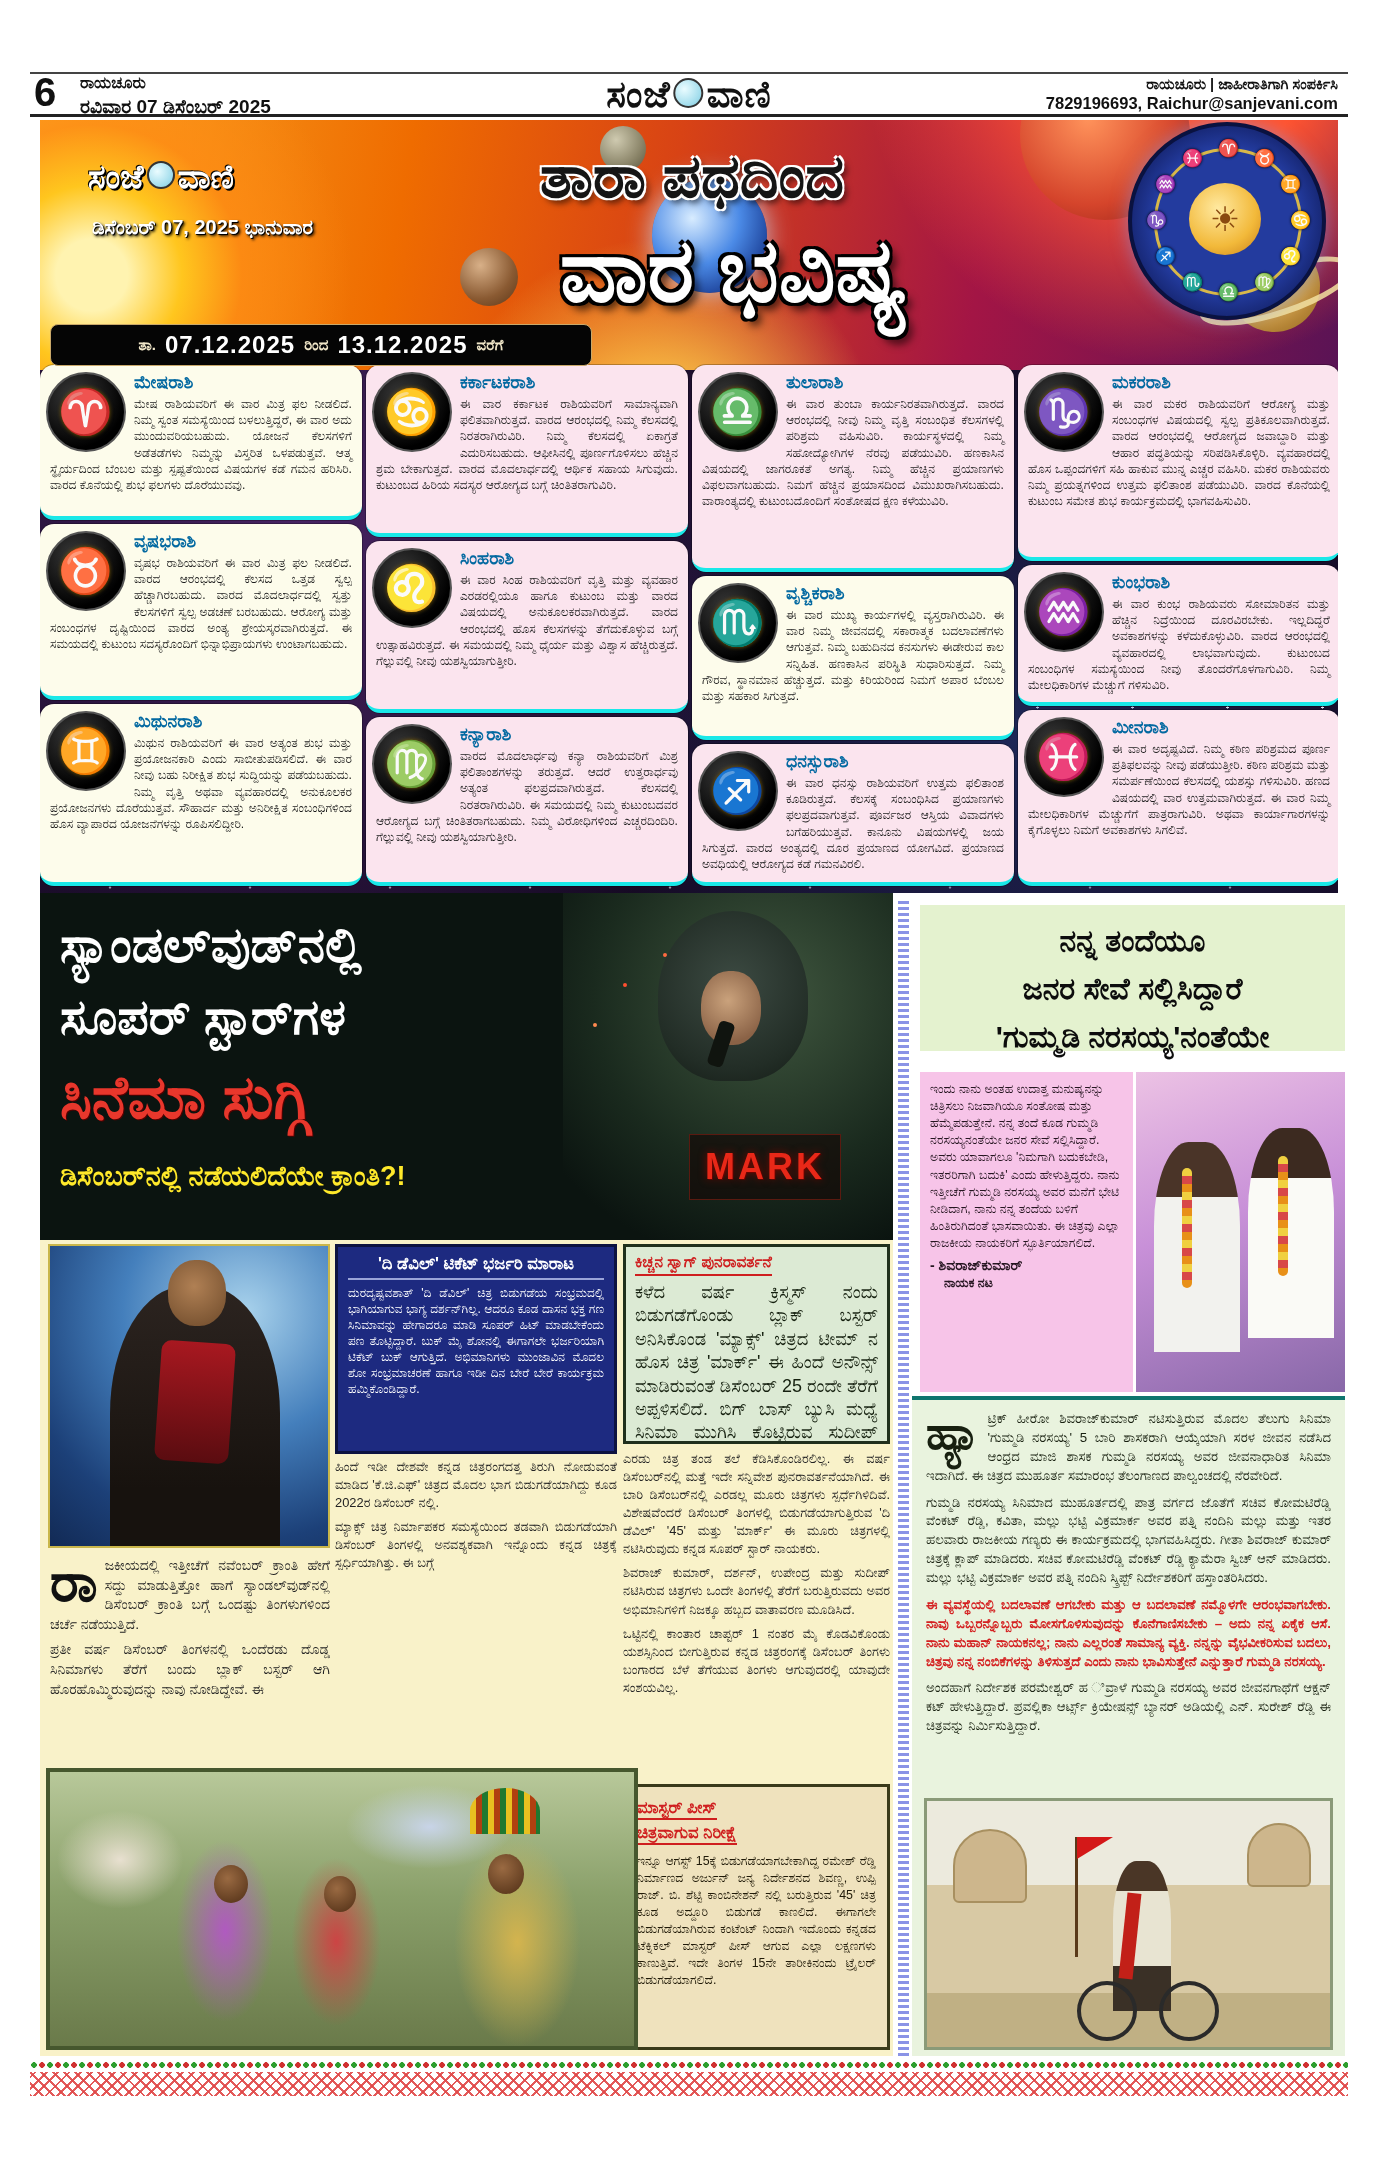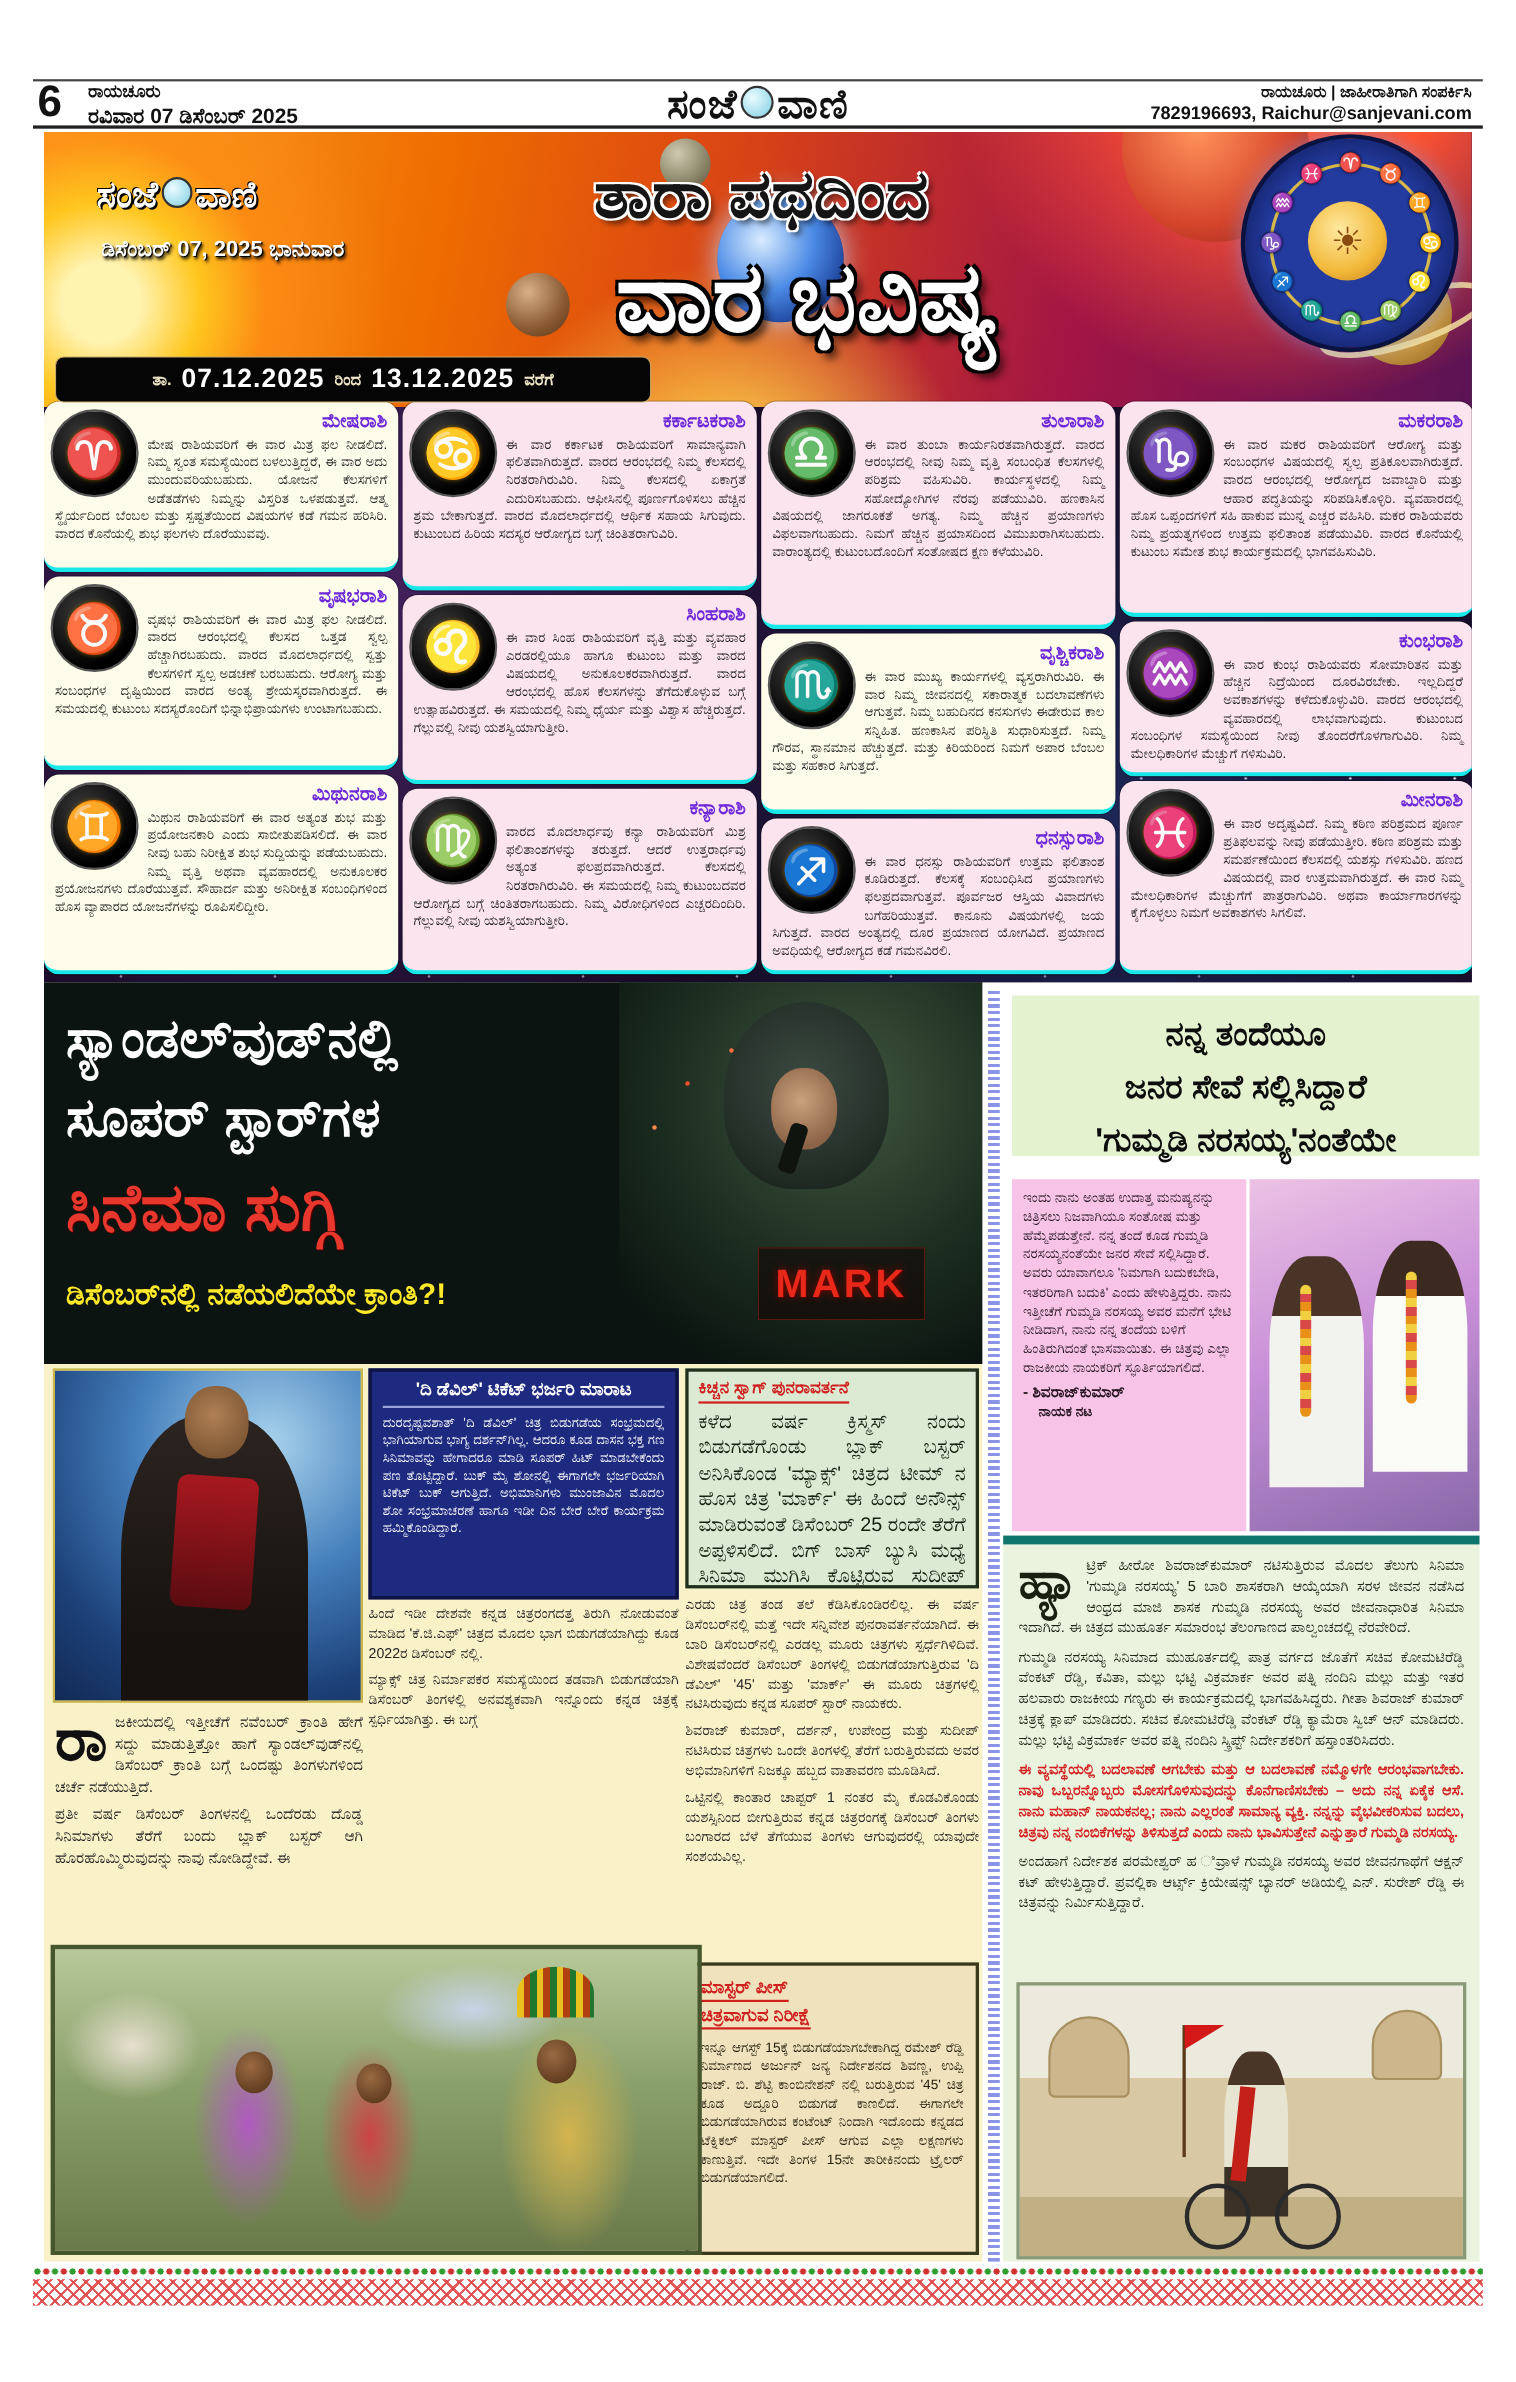--- a/index.html
+++ b/index.html
@@ -54,21 +54,21 @@
   .wheel-center{position:absolute;left:57px;top:57px;width:72px;height:72px;border-radius:50%;background:radial-gradient(circle at 40% 35%,#ffe9a0,#f2b93a 60%,#c87d18);display:flex;align-items:center;justify-content:center;font-size:34px;color:#8a4a10;}
   .wheel-glyphs{position:absolute;left:50%;top:50%;width:0;height:0;}
   .wheel-glyphs span{position:absolute;left:-9px;top:-11px;font-size:17px;color:#ffd76a;text-shadow:0 0 3px #000;}
 
   .zcell{position:absolute;width:322px;border-radius:14px;padding:5px 10px 4px 10px;box-sizing:border-box;overflow:hidden;border-bottom:4px solid #19e8e8;box-shadow:0 0 0 1px rgba(0,0,0,.25);z-index:2;}
   .zcell.cream{background:#fdfcE8;background:#fdfceb;}
   .zcell.pink{background:#fbe4ee;}
   .zicon-f{float:left;width:80px;height:88px;margin:0 8px 2px -4px;position:relative;}
   .zicon{position:absolute;left:0;top:2px;width:76px;height:76px;border-radius:50%;background:radial-gradient(circle at 35% 30%,#3a3a3a,#000 70%);border:2px solid #555;display:flex;align-items:center;justify-content:center;}
   .zicon span{font-size:44px;color:#f4c430;text-shadow:0 0 4px #7a5a00;}
-  .zname{text-align:right;font-weight:bold;font-size:17.5px;padding:2px 0 3px 0;color:#6d28d9;}
+  .zname{text-align:left;font-weight:bold;font-size:17.5px;padding:2px 0 3px 0;color:#0369a1;}
   .ztext{font-size:12.2px;line-height:1.33;text-align:justify;color:#1c1c1c;}
 
   
   .headline-block{left:40px;top:893px;width:853px;height:347px;background:#0b1410;overflow:hidden;}
   .singer-img{position:absolute;right:0;top:0;width:330px;height:347px;background:radial-gradient(circle at 62% 30%,#40573f,#1a2a1e 55%,#0b1410 85%);}
   .hood{position:absolute;left:95px;top:18px;width:150px;height:170px;border-radius:50% 50% 42% 42%;background:radial-gradient(circle at 50% 42%,#3c4a42,#222d26 70%,#141c16);}
   .face{position:absolute;left:138px;top:78px;width:60px;height:74px;border-radius:46%;background:radial-gradient(circle at 45% 40%,#caa27c,#8a6246 75%);}
   .mic{position:absolute;left:150px;top:128px;width:16px;height:46px;background:#10140f;border-radius:5px;transform:rotate(18deg);}
   .spark{position:absolute;width:4px;height:4px;border-radius:50%;background:#ff5030;box-shadow:40px -30px 0 #ff6a40,90px 10px 0 #e83a20,-30px 40px 0 #ff8a50,120px -60px 0 #d42a10;}
   .mark-poster{position:absolute;right:52px;bottom:40px;width:150px;height:64px;background:rgba(20,8,6,.65);border:1px solid #5a1a10;display:flex;align-items:center;justify-content:center;}
@@ -117,21 +117,21 @@
   .right-art{left:912px;top:900px;width:433px;height:1156px;}
   .ra-headline{position:absolute;left:8px;top:5px;width:425px;height:146px;background:#e4f2cf;box-sizing:border-box;padding-top:12px;text-align:center;font-size:30px;font-weight:900;line-height:1.6;color:#0d0d0d;}
   .ra-quote{position:absolute;left:8px;top:172px;width:213px;height:320px;background:#f7c4e8;box-sizing:border-box;padding:9px 10px;font-size:12.4px;line-height:1.38;color:#251520;overflow:hidden;}
   .ra-quote .qa{font-weight:bold;font-size:14px;margin-top:4px;}
   .ra-quote .qr{font-weight:bold;font-size:12.5px;padding-left:14px;}
   .ra-photo{position:absolute;left:224px;top:172px;width:209px;height:320px;background:linear-gradient(160deg,#ecc2e4,#c890d8 45%,#8868a8);overflow:hidden;}
   .rp-man{position:absolute;width:86px;height:210px;border-radius:40% 40% 0 0;}
   .rp1{left:18px;top:70px;background:linear-gradient(180deg,#4a3428 0 26%,#f2f2ee 26%);}
   .rp2{left:112px;top:56px;background:linear-gradient(180deg,#3c2a20 0 24%,#fafaf6 24%);}
   .rp-garland{position:absolute;width:10px;height:120px;border-radius:8px;background:repeating-linear-gradient(0deg,#e89018 0 8px,#d84848 8px 16px,#f0d040 16px 24px);}
-  .ra-body{position:absolute;left:0;top:496px;width:433px;height:660px;background:#e9f3de;border-top:8px solid #0f766e;box-sizing:border-box;padding:10px 14px;overflow:hidden;}
+  .ra-body{position:absolute;left:0;top:496px;width:433px;height:660px;background:#e9f3de;border-top:4px solid #0f766e;box-sizing:border-box;padding:10px 14px;overflow:hidden;}
   .ra-body p{margin:0 0 8px 0;font-size:13.3px;line-height:1.42;text-align:justify;color:#182010;}
   .ra-dropcap{float:left;font-size:46px;line-height:.9;font-weight:900;margin:3px 7px 0 0;}
   .red-quote{color:#d42020 !important;font-weight:bold;}
   .gn-photo{position:absolute;left:12px;top:398px;width:409px;height:252px;border:3px solid #8a9a78;box-sizing:border-box;overflow:hidden;background:linear-gradient(180deg,#eceadd 0 34%,#d8c9a4 34% 78%,#c0b084 78%);}
   .gn-dome{position:absolute;width:70px;height:70px;border-radius:50% 50% 6px 6px;background:#cdb68c;border:2px solid #a89060;}
   .gn-man{position:absolute;left:186px;top:60px;width:58px;height:150px;border-radius:40% 40% 0 0;background:linear-gradient(180deg,#4a3626 0 20%,#e8e4d2 20% 70%,#3a3026 70%);}
   .gn-scarf{position:absolute;left:196px;top:92px;width:14px;height:86px;background:#c22018;transform:rotate(6deg);}
   .gn-flag{position:absolute;left:150px;top:36px;width:0;height:0;border-top:22px solid #d41818;border-right:36px solid transparent;}
   .gn-pole{position:absolute;left:148px;top:36px;width:3px;height:120px;background:#5a3a1a;}
   .gn-wheel{position:absolute;width:52px;height:52px;border-radius:50%;border:4px solid #2a2a2a;background:transparent;}

